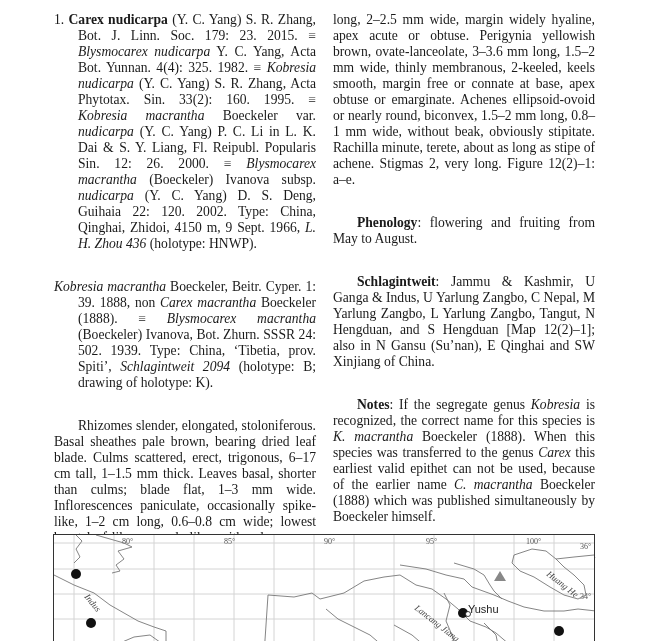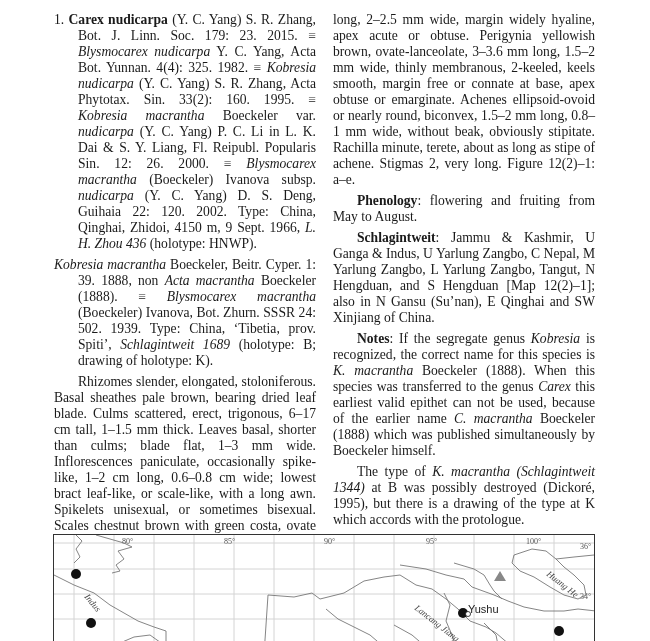--- a/index.html
+++ b/index.html
@@ -4,37 +4,37 @@
 <style>
   html, body { margin: 0; padding: 0; background: #ffffff; }
   body { width: 650px; height: 641px; overflow: hidden; position: relative;
          font-family: "Liberation Serif", "DejaVu Serif", serif; color: #1a1a1a; }
   .col { position: absolute; top: 12px; font-size: 13.6px; line-height: 16px; text-align: justify; }
   .col.left { left: 54px; width: 262px; }
   .col.right { left: 333px; width: 262px; }
   p { margin: 0; }
   .hang { padding-left: 24px; text-indent: -24px; }
   .indent { text-indent: 24px; }
-  .gap { margin-top: 5px; }
+  .gap { margin-top: 27px; }
   b { font-weight: bold; }
   i { font-style: italic; }
   .map { position: absolute; left: 53px; top: 534px; width: 542px; height: 120px;
          border: 1.5px solid #333; box-sizing: border-box; overflow: hidden; background: #fff; }
   .map svg { position: absolute; left: 0; top: 0; }
   .tick { font-size: 8px; fill: #555; font-family: "Liberation Serif", serif; }
   .river { font-size: 9px; fill: #444; font-style: italic; font-family: "Liberation Serif", serif; }
   .city { font-size: 11px; fill: #222; font-family: "Liberation Sans", sans-serif; }
 </style>
 </head>
 <body>
 
 <div class="col left">
   <p class="hang"><span>1.</span> <b>Carex nudicarpa</b> <span>(Y. C. Yang) S. R. Zhang, Bot. J. Linn. Soc. 179: 23. 2015. ≡</span> <i>Blysmocarex nudicarpa</i> <span>Y. C. Yang, Acta Bot. Yunnan. 4(4): 325. 1982. ≡</span> <i>Kobresia nudicarpa</i> <span>(Y. C. Yang) S. R. Zhang, Acta Phytotax. Sin. 33(2): 160. 1995. ≡</span> <i>Kobresia macrantha</i> <span>Boeckeler var.</span> <i>nudicarpa</i> <span>(Y. C. Yang) P. C. Li in L. K. Dai &amp; S. Y. Liang, Fl. Reipubl. Popularis Sin. 12: 26. 2000. ≡</span> <i>Blysmocarex macrantha</i> <span>(Boeckeler) Ivanova subsp.</span> <i>nudicarpa</i> <span>(Y. C. Yang) D. S. Deng, Guihaia 22: 120. 2002. Type: China, Qinghai, Zhidoi, 4150 m, 9 Sept. 1966,</span> <i>L. H. Zhou 436</i> <span>(holotype: HNWP).</span></p>
 
-  <p class="hang gap"><i>Kobresia macrantha</i> <span>Boeckeler, Beitr. Cyper. 1: 39. 1888, non</span> <i>Acta macrantha</i> <span>Boeckeler (1888). ≡</span> <i>Blysmocarex macrantha</i> <span>(Boeckeler) Ivanova, Bot. Zhurn. SSSR 24: 502. 1939. Type: China, ‘Tibetia, prov. Spiti’,</span> <i>Schlagintweit 1689</i> <span>(holotype: B; drawing of holotype: K).</span></p>
+  <p class="hang gap"><i>Kobresia macrantha</i> <span>Boeckeler, Beitr. Cyper. 1: 39. 1888, non</span> <i>Carex macrantha</i> <span>Boeckeler (1888). ≡</span> <i>Blysmocarex macrantha</i> <span>(Boeckeler) Ivanova, Bot. Zhurn. SSSR 24: 502. 1939. Type: China, ‘Tibetia, prov. Spiti’,</span> <i>Schlagintweit 2094</i> <span>(holotype: B; drawing of holotype: K).</span></p>
 
   <p class="indent gap">Rhizomes slender, elongated, stoloniferous. Basal sheathes pale brown, bearing dried leaf blade. Culms scattered, erect, trigonous, 6–17 cm tall, 1–1.5 mm thick. Leaves basal, shorter than culms; blade flat, 1–3 mm wide. Inflorescences paniculate, occasionally spike-like, 1–2 cm long, 0.6–0.8 cm wide; lowest bract leaf-like, or scale-like, with a long awn. Spikelets unisexual, or sometimes bisexual. Scales chestnut brown with green costa, ovate to ovate-lanceolate, 4–5 mm</p>
 </div>
 
 <div class="col right">
   <p>long, 2–2.5 mm wide, margin widely hyaline, apex acute or obtuse. Perigynia yellowish brown, ovate-lanceolate, 3–3.6 mm long, 1.5–2 mm wide, thinly membranous, 2-keeled, keels smooth, margin free or connate at base, apex obtuse or emarginate. Achenes ellipsoid-ovoid or nearly round, biconvex, 1.5–2 mm long, 0.8–1 mm wide, without beak, obviously stipitate. Rachilla minute, terete, about as long as stipe of achene. Stigmas 2, very long. Figure 12(2)–1: a–e.</p>
 
   <p class="indent gap"><b>Phenology</b><span>: flowering and fruiting from May to August.</span></p>
 
 

